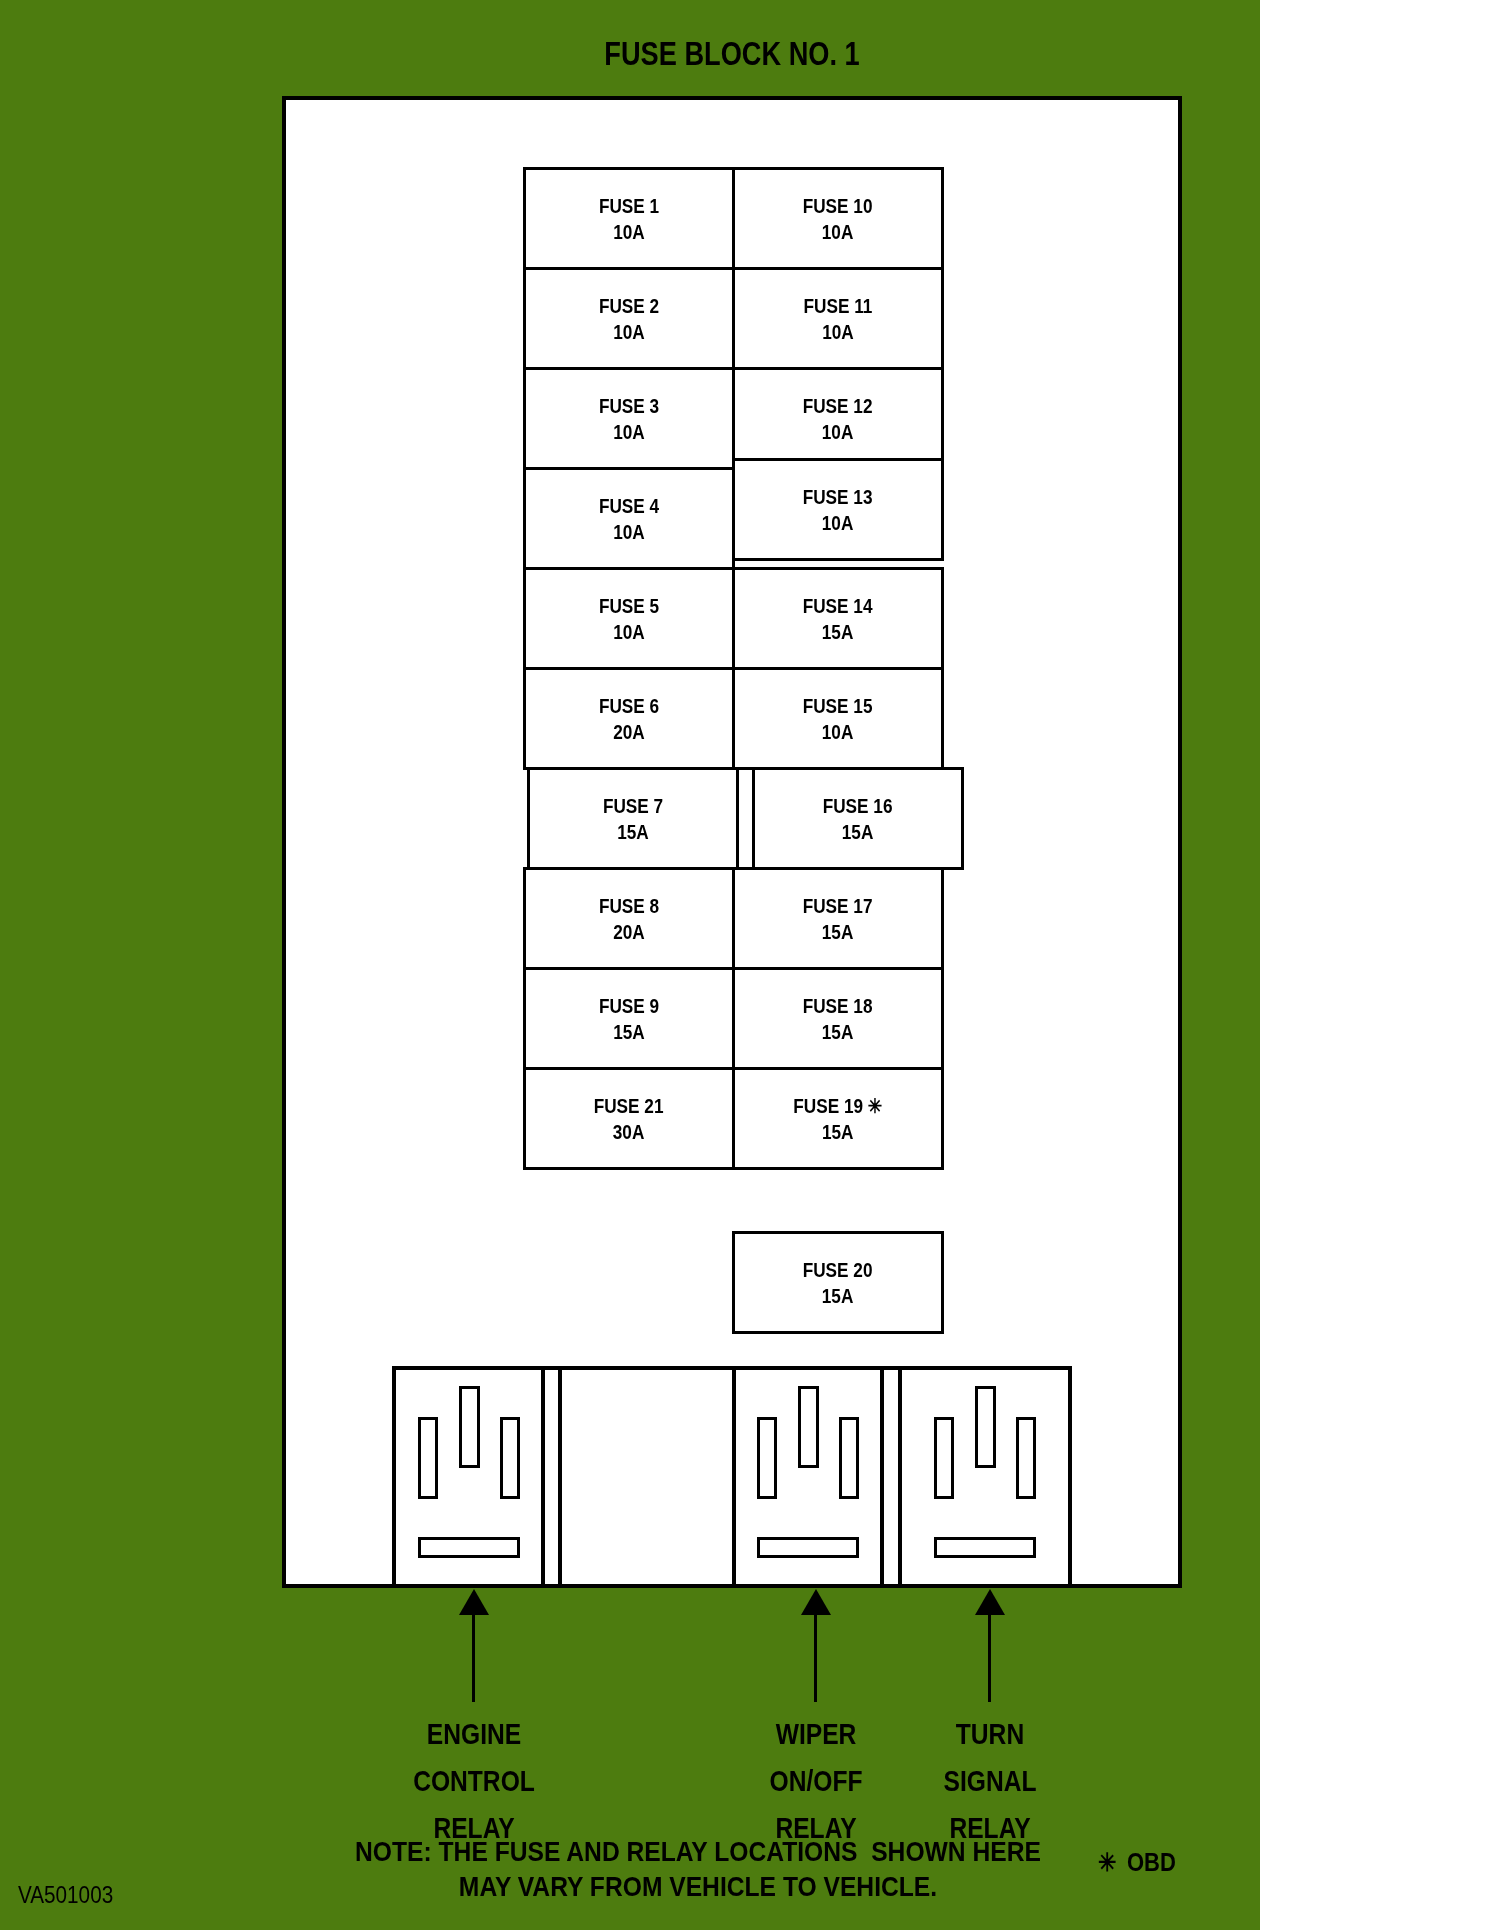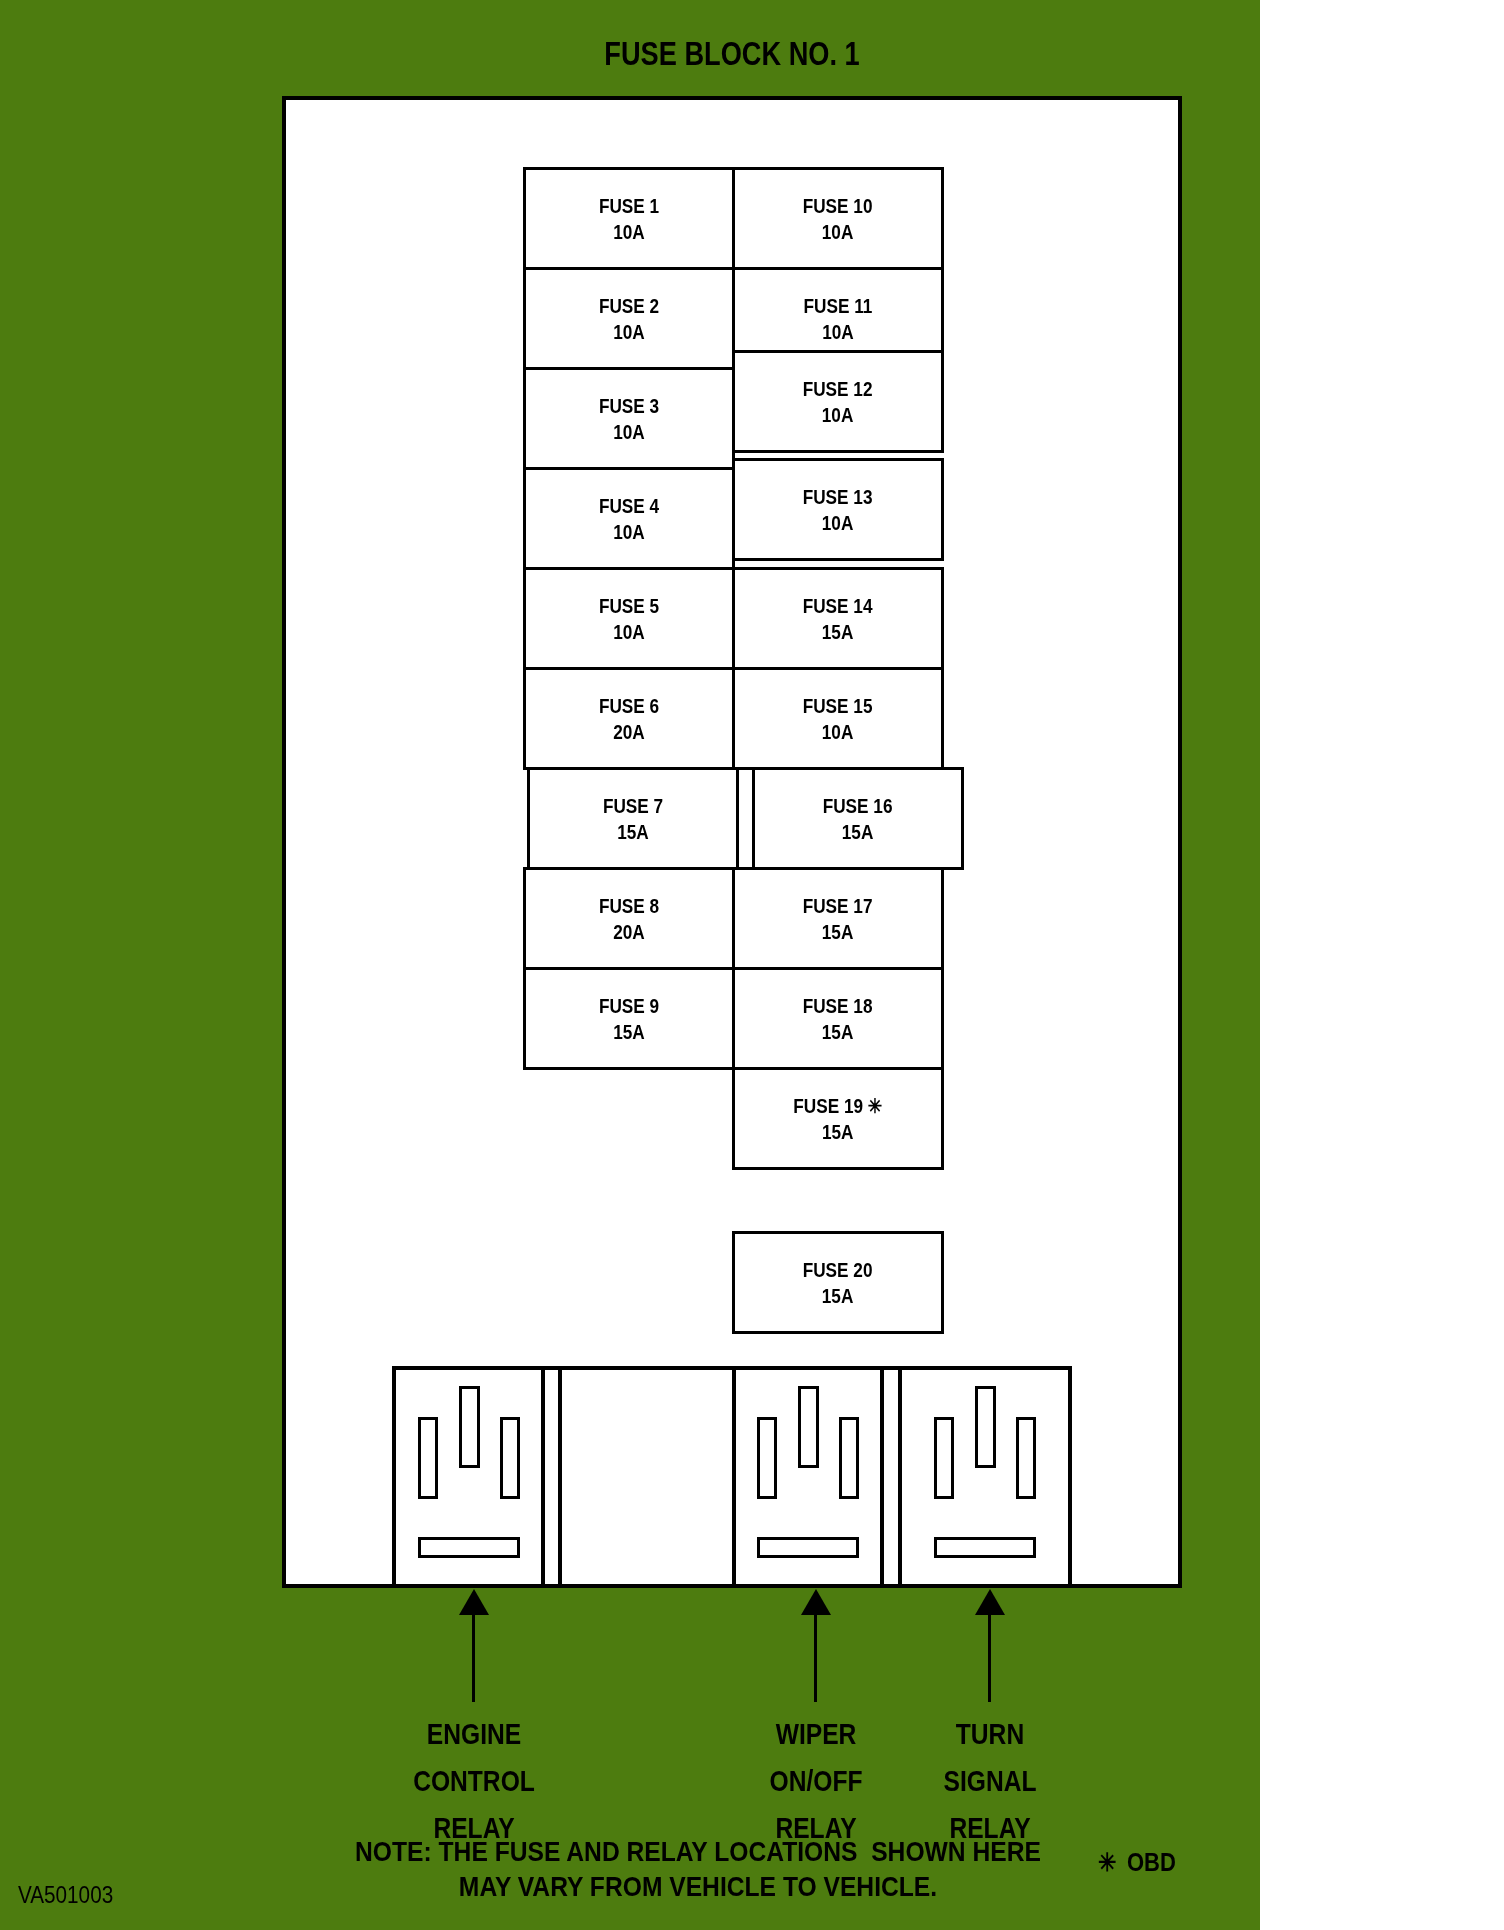--- a/index.html
+++ b/index.html
@@ -135,34 +135,40 @@
         <span>FUSE 8</span>
         <span>20A</span>
       </div>
     </div>
   <div class="cell" style="left:523px;top:967px">
       <div class="ctxt">
         <span>FUSE 9</span>
         <span>15A</span>
       </div>
     </div>
+  <div class="cell" style="left:523px;top:1067px">
+      <div class="ctxt">
+        <span>FUSE 21</span>
+        <span>30A</span>
+      </div>
+    </div>
 
   <div class="cell" style="left:732px;top:167px">
       <div class="ctxt">
         <span>FUSE 10</span>
         <span>10A</span>
       </div>
     </div>
   <div class="cell" style="left:732px;top:267px">
       <div class="ctxt">
         <span>FUSE 11</span>
         <span>10A</span>
       </div>
     </div>
-  <div class="cell" style="left:732px;top:350px">
+  <div class="cell" style="left:732px;top:367px">
       <div class="ctxt">
         <span>FUSE 12</span>
         <span>10A</span>
       </div>
     </div>
   <div class="cell" style="left:732px;top:458px">
       <div class="ctxt">
         <span>FUSE 13</span>
         <span>10A</span>
       </div>

